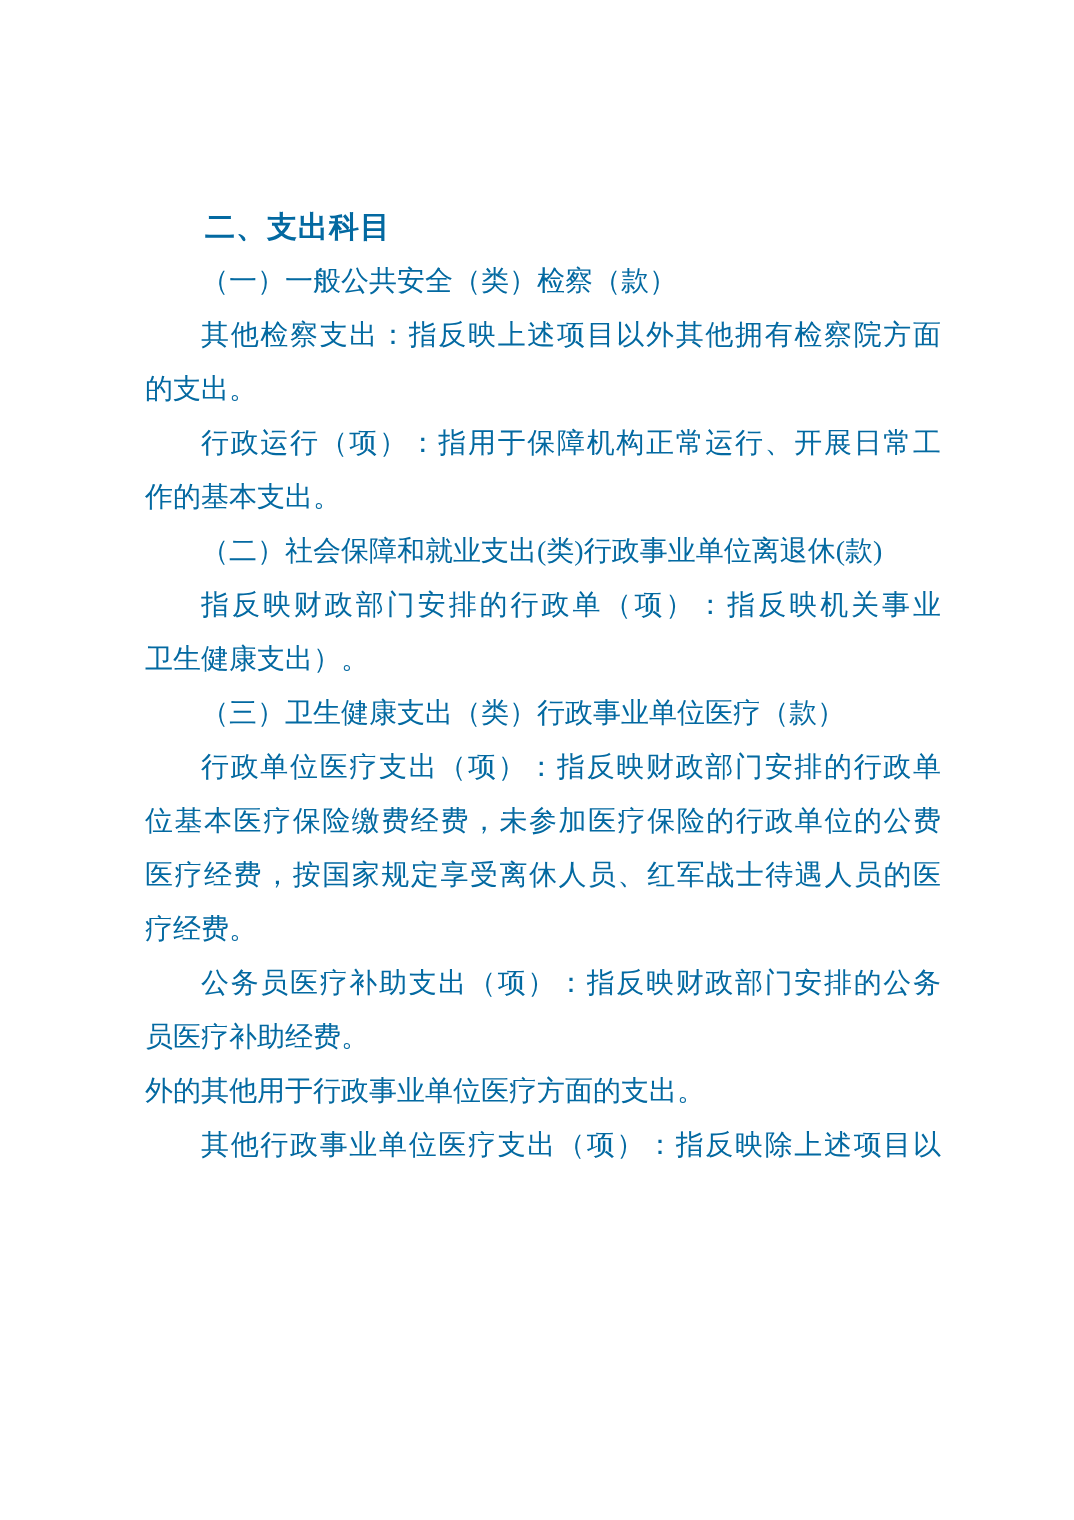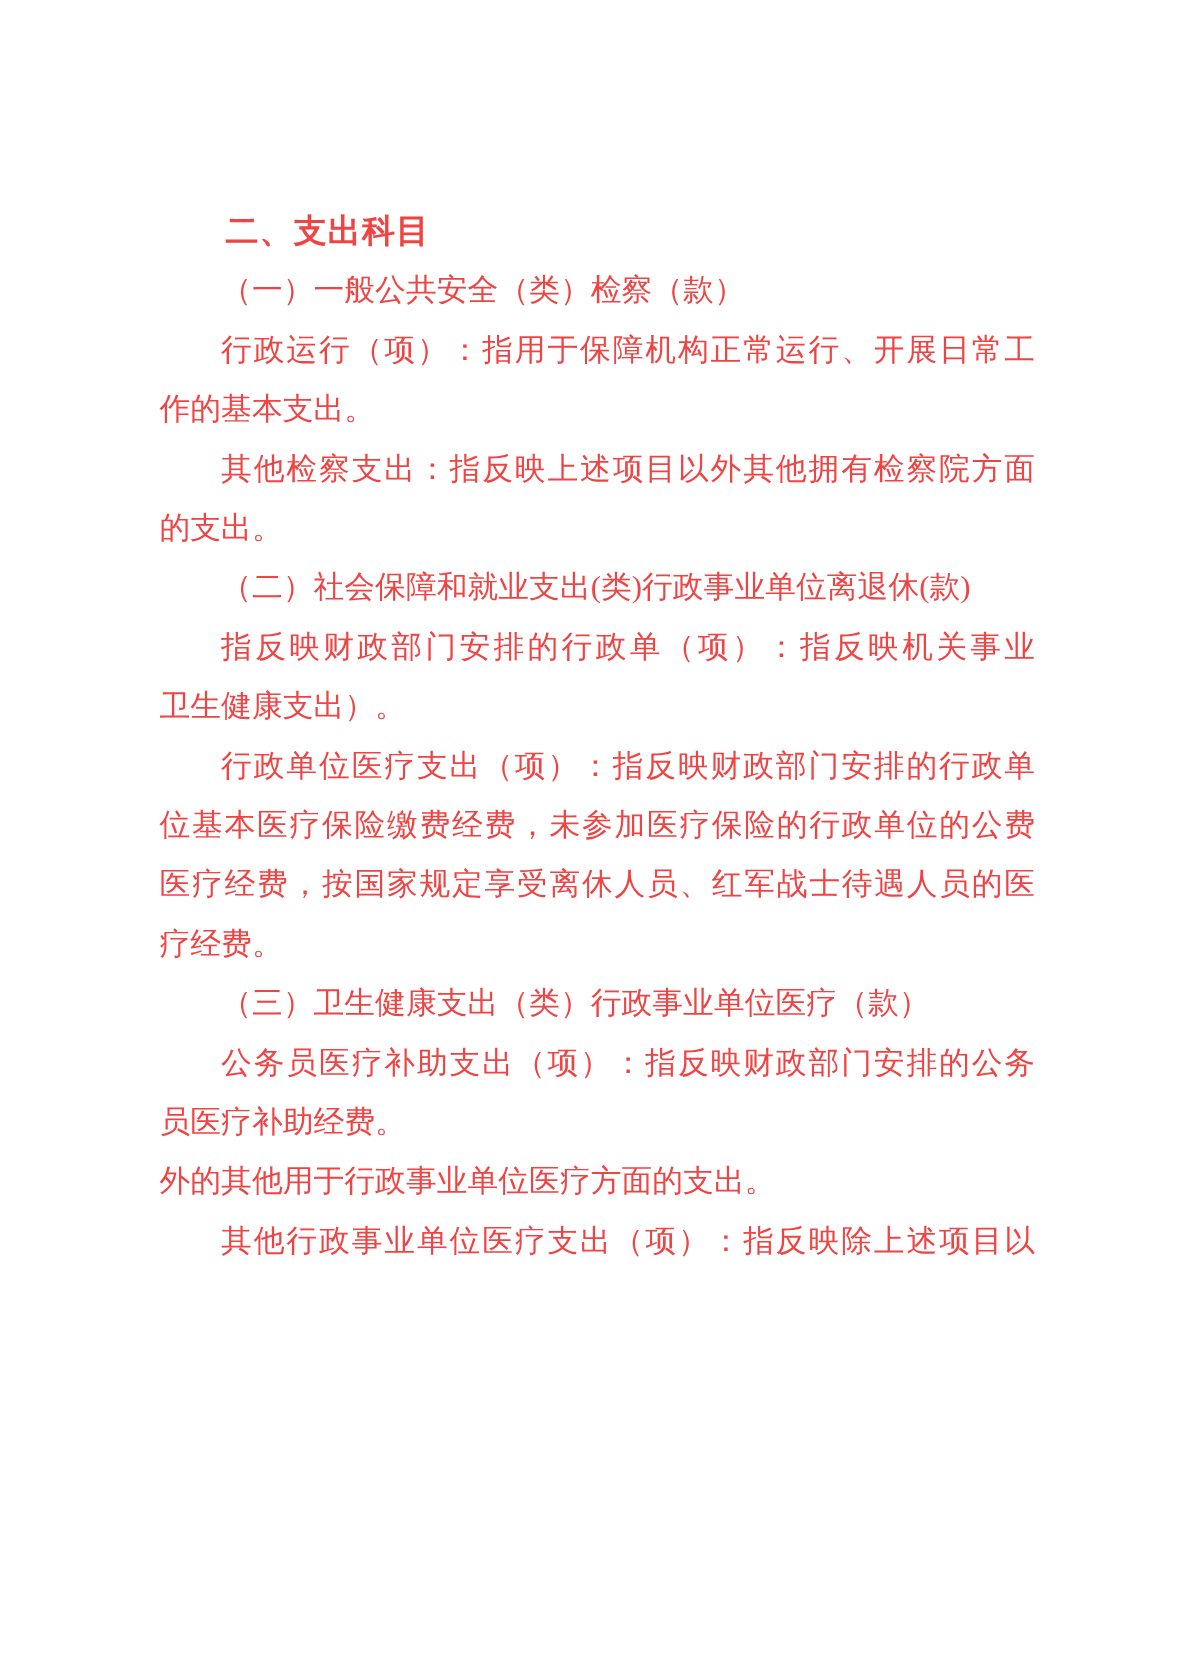--- a/index.html
+++ b/index.html
@@ -10,23 +10,23 @@
   .page {
     position: relative;
     width: 1074px;
     height: 1520px;
     background: #ffffff;
     overflow: hidden;
   }
   .content {
     position: absolute;
     left: 145px;
-    top: 184px;
+    top: 200px;
     width: 796px;
-    color: #ef4444;
+    color: #0369a1;
     font-family: "Liberation Serif", serif;
   }
   .heading {
     font-size: 30px;
     font-weight: bold;
     line-height: 54px;
     text-indent: 2em;
     letter-spacing: 1px;
   }
   .paragraph {
@@ -53,42 +53,42 @@
 <body>
 
 <div class="page">
   <div class="content">
     <div class="heading">二、支出科目</div>
     <div>
         <div class="paragraph">
           <div class="line indent">（一）一般公共安全（类）检察（款）</div>
         </div>
         <div class="paragraph">
+          <div class="line indent justify-full">其他检察支出：指反映上述项目以外其他拥有检察院方面</div>
+          <div class="line">的支出。</div>
+        </div>
+        <div class="paragraph">
           <div class="line indent justify-full">行政运行（项）：指用于保障机构正常运行、开展日常工</div>
           <div class="line">作的基本支出。</div>
-        </div>
-        <div class="paragraph">
-          <div class="line indent justify-full">其他检察支出：指反映上述项目以外其他拥有检察院方面</div>
-          <div class="line">的支出。</div>
         </div>
         <div class="paragraph">
           <div class="line indent">（二）社会保障和就业支出(类)行政事业单位离退休(款)</div>
         </div>
         <div class="paragraph">
           <div class="line indent justify-full">指反映财政部门安排的行政单（项）：指反映机关事业</div>
           <div class="line">卫生健康支出）。</div>
         </div>
         <div class="paragraph">
+          <div class="line indent">（三）卫生健康支出（类）行政事业单位医疗（款）</div>
+        </div>
+        <div class="paragraph">
           <div class="line indent justify-full">行政单位医疗支出（项）：指反映财政部门安排的行政单</div>
           <div class="line justify-full">位基本医疗保险缴费经费，未参加医疗保险的行政单位的公费</div>
           <div class="line justify-full">医疗经费，按国家规定享受离休人员、红军战士待遇人员的医</div>
           <div class="line">疗经费。</div>
-        </div>
-        <div class="paragraph">
-          <div class="line indent">（三）卫生健康支出（类）行政事业单位医疗（款）</div>
         </div>
         <div class="paragraph">
           <div class="line indent justify-full">公务员医疗补助支出（项）：指反映财政部门安排的公务</div>
           <div class="line">员医疗补助经费。</div>
         </div>
         <div class="paragraph">
           <div class="line">外的其他用于行政事业单位医疗方面的支出。</div>
           <div class="line indent justify-full">其他行政事业单位医疗支出（项）：指反映除上述项目以</div>
         </div>
       </div>

